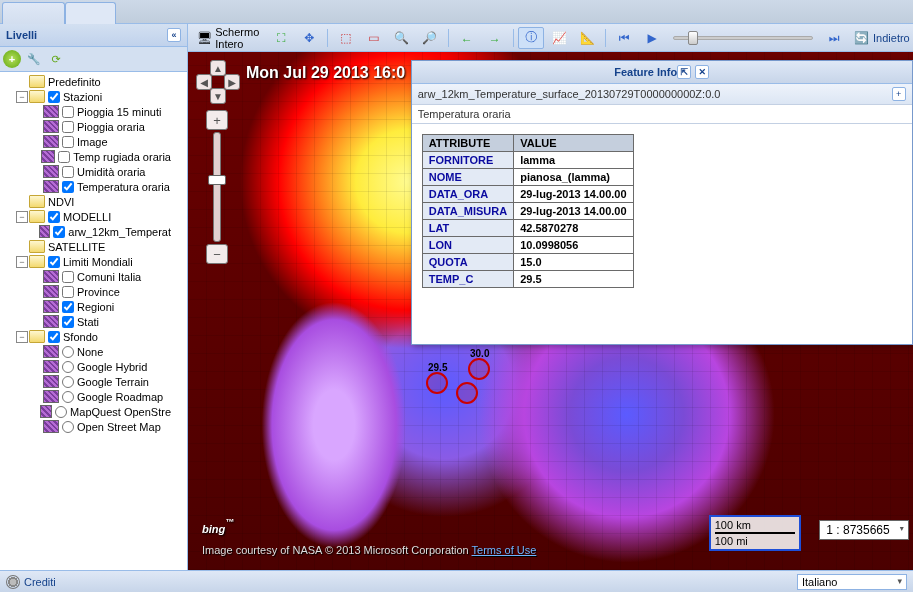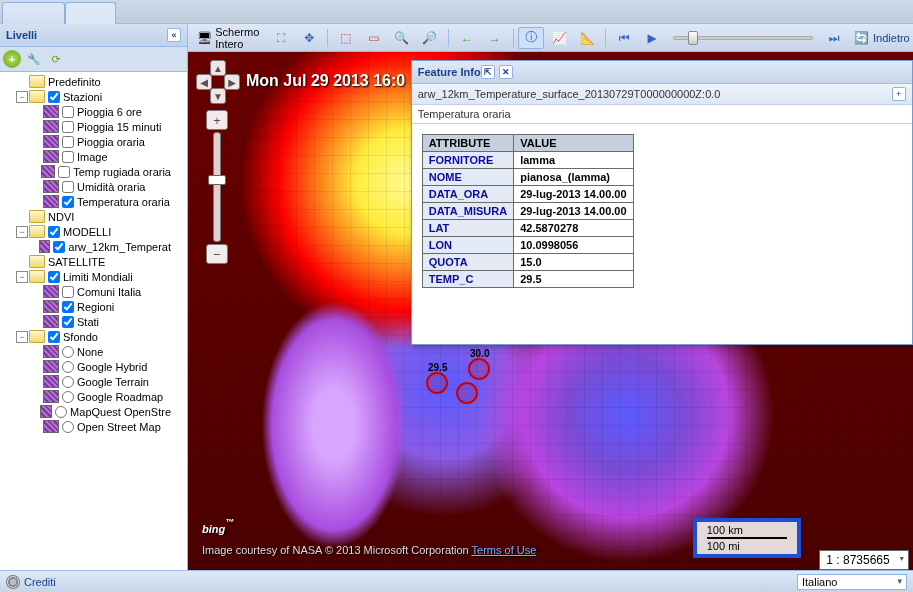--- a/index.html
+++ b/index.html
@@ -54,42 +54,42 @@
   radial-gradient(circle at 35% 65%, #5b5bff 0%, #8a5be6 12%, transparent 22%),
   linear-gradient(#6b0000, #4b0000);
   image-rendering: pixelated;
 }
 .map-pixels { position: absolute; inset: 0; background:
   repeating-linear-gradient(0deg, rgba(0,0,0,0.08) 0 1px, transparent 1px 18px),
   repeating-linear-gradient(90deg, rgba(0,0,0,0.08) 0 1px, transparent 1px 18px);
 }
 .map-overlay-sea { position: absolute; inset: 0; }
 .map-overlay-sea::before { content: ""; position: absolute; left: 10%; top: 48%; width: 20%; height: 48%; background: radial-gradient(#d9a6ff 20%, #a84de0 60%, transparent 70%); }
-.map-time { position: absolute; top: 20px; left: 58px; color: #fff; font-size: 16px; font-weight: bold; text-shadow: 1px 1px 2px #000; }
+.map-time { position: absolute; top: 12px; left: 58px; color: #fff; font-size: 16px; font-weight: bold; text-shadow: 1px 1px 2px #000; }
 .pan-ctrl { position: absolute; top: 8px; left: 8px; width: 44px; height: 44px; }
 .pan-ctrl div { position: absolute; width: 16px; height: 16px; background: rgba(255,255,255,0.9); border: 1px solid #777; border-radius: 3px; display: flex; align-items: center; justify-content: center; font-size: 10px; color: #555; cursor: pointer; }
 .pan-n { top: 0; left: 14px; } .pan-s { bottom: 0; left: 14px; } .pan-w { top: 14px; left: 0; } .pan-e { top: 14px; right: 0; }
 .zoom-ctrl { position: absolute; top: 58px; left: 18px; width: 22px; }
 .zoom-btn { width: 22px; height: 20px; background: rgba(255,255,255,0.92); border: 1px solid #777; border-radius: 3px; display: flex; align-items: center; justify-content: center; font-size: 13px; color: #555; cursor: pointer; margin-bottom: 2px; }
 .zoom-track { width: 8px; height: 110px; background: rgba(255,255,255,0.82); border: 1px solid #777; margin: 2px auto; border-radius: 3px; position: relative; }
 .zoom-handle { position: absolute; width: 18px; height: 10px; background: #fff; border: 1px solid #666; left: -6px; top: 42px; border-radius: 2px; }
 .bing-logo { position: absolute; bottom: 32px; left: 14px; color: #fff; font-style: italic; font-size: 20px; font-weight: bold; text-shadow: 1px 1px 2px #000; }
 .bing-logo sup { font-size: 9px; font-style: normal; }
 .attribution { position: absolute; bottom: 14px; left: 14px; color: #ddd; font-size: 10px; text-shadow: 1px 1px 1px #000; }
 .attribution a { color: #6fb3ff; }
-.scale-bar { position: absolute; bottom: 12px; right: 118px; background: rgba(255,255,255,0.85); padding: 2px 10px; border: 4px solid #1d4ed8; font-size: 10px; }
+.scale-bar { position: absolute; bottom: 19px; right: 118px; background: rgba(255,255,255,0.85); padding: 2px 4px; border: 2px solid #1d4ed8; font-size: 10px; }
 .scale-bar .line { border-top: 2px solid #000; width: 80px; margin: 1px auto; }
-.scale-text { position: absolute; bottom: 0; right: 10px; background: #fff; border: 1px solid #666; padding: 2px 18px 2px 6px; font-size: 12px; }
+.scale-text { position: absolute; bottom: 30px; right: 10px; background: #fff; border: 1px solid #666; padding: 2px 18px 2px 6px; font-size: 12px; }
 .scale-text::after { content: "▾"; position: absolute; right: 4px; top: 3px; font-size: 8px; color: #555; }
 .map-point { position: absolute; width: 22px; height: 22px; border: 2px solid #c00; border-radius: 50%; background: rgba(200,0,0,0.15); }
 .map-point-label { position: absolute; font-size: 10px; color: #000; font-weight: bold; }
 
 
 .popup { position: absolute; top: 8px; right: 6px; width: 502px; background: #fff; border: 1px solid #7799cc; box-shadow: 2px 2px 6px rgba(0,0,0,0.3); }
-.popup-head { background: linear-gradient(#dfe8f6,#c7d5e9); padding: 4px 6px; font-weight: bold; color: #15428b; border-bottom: 1px solid #99bce8; display: flex; justify-content: flex-start; align-items: center; }
+.popup-head { background: linear-gradient(#dfe8f6,#c7d5e9); padding: 4px 6px; font-weight: bold; color: #15428b; border-bottom: 1px solid #99bce8; display: flex; justify-content: center; align-items: center; }
 .popup-tools { display: flex; gap: 4px; }
 .popup-tool { width: 14px; height: 14px; border: 1px solid #8db2e3; background: #fff; border-radius: 2px; cursor: pointer; display: flex; align-items: center; justify-content: center; font-size: 9px; color: #15428b; }
 .popup-sub { background: linear-gradient(#eef3fb,#dce6f4); padding: 3px 6px; color: #333; border-bottom: 1px solid #c3d0e3; display: flex; justify-content: space-between; align-items: center; }
 .popup-sub2 { padding: 3px 6px; color: #333; border-bottom: 1px solid #c3d0e3; }
 .popup-body { padding: 10px; background: #fff; min-height: 220px; }
 .attr-table { border-collapse: collapse; }
 .attr-table th, .attr-table td { border: 1px solid #6a6a6a; padding: 2px 6px; font-size: 11px; }
 .attr-table th { background: #c5cfdd; text-align: left; font-weight: bold; }
 .attr-table td.k { background: #e3eaf5; color: #0a0aa0; font-weight: bold; }
 .attr-table td.v { background: #fff; font-weight: bold; }
@@ -135,26 +135,20 @@
         <div class="tree-node ind-1">
           <span class="toggle">−</span>
           <span class="folder-icon folder-open"></span>
           <input type="checkbox" class="tree-check" name="" checked="" style="">
           <span class="tree-label">Stazioni</span>
         </div>
         <div class="tree-node ind-2">
           <span class="toggle empty"></span>
           <span class="layer-icon"></span>
           <input type="checkbox" class="tree-check" name="" style="">
-          <span class="tree-label">Pioggia 6 ore</span>
-        </div>
-        <div class="tree-node ind-2">
-          <span class="toggle empty"></span>
-          <span class="layer-icon"></span>
-          <input type="checkbox" class="tree-check" name="" style="">
           <span class="tree-label">Pioggia 15 minuti</span>
         </div>
         <div class="tree-node ind-2">
           <span class="toggle empty"></span>
           <span class="layer-icon"></span>
           <input type="checkbox" class="tree-check" name="" style="">
           <span class="tree-label">Pioggia oraria</span>
         </div>
         <div class="tree-node ind-2">
           <span class="toggle empty"></span>
@@ -206,20 +200,26 @@
           <span class="toggle">−</span>
           <span class="folder-icon folder-open"></span>
           <input type="checkbox" class="tree-check" name="" checked="" style="">
           <span class="tree-label">Limiti Mondiali</span>
         </div>
         <div class="tree-node ind-2">
           <span class="toggle empty"></span>
           <span class="layer-icon"></span>
           <input type="checkbox" class="tree-check" name="" style="">
           <span class="tree-label">Comuni Italia</span>
+        </div>
+        <div class="tree-node ind-2">
+          <span class="toggle empty"></span>
+          <span class="layer-icon"></span>
+          <input type="checkbox" class="tree-check" name="" style="">
+          <span class="tree-label">Province</span>
         </div>
         <div class="tree-node ind-2">
           <span class="toggle empty"></span>
           <span class="layer-icon"></span>
           <input type="checkbox" class="tree-check" name="" checked="" style="">
           <span class="tree-label">Regioni</span>
         </div>
         <div class="tree-node ind-2">
           <span class="toggle empty"></span>
           <span class="layer-icon"></span>

